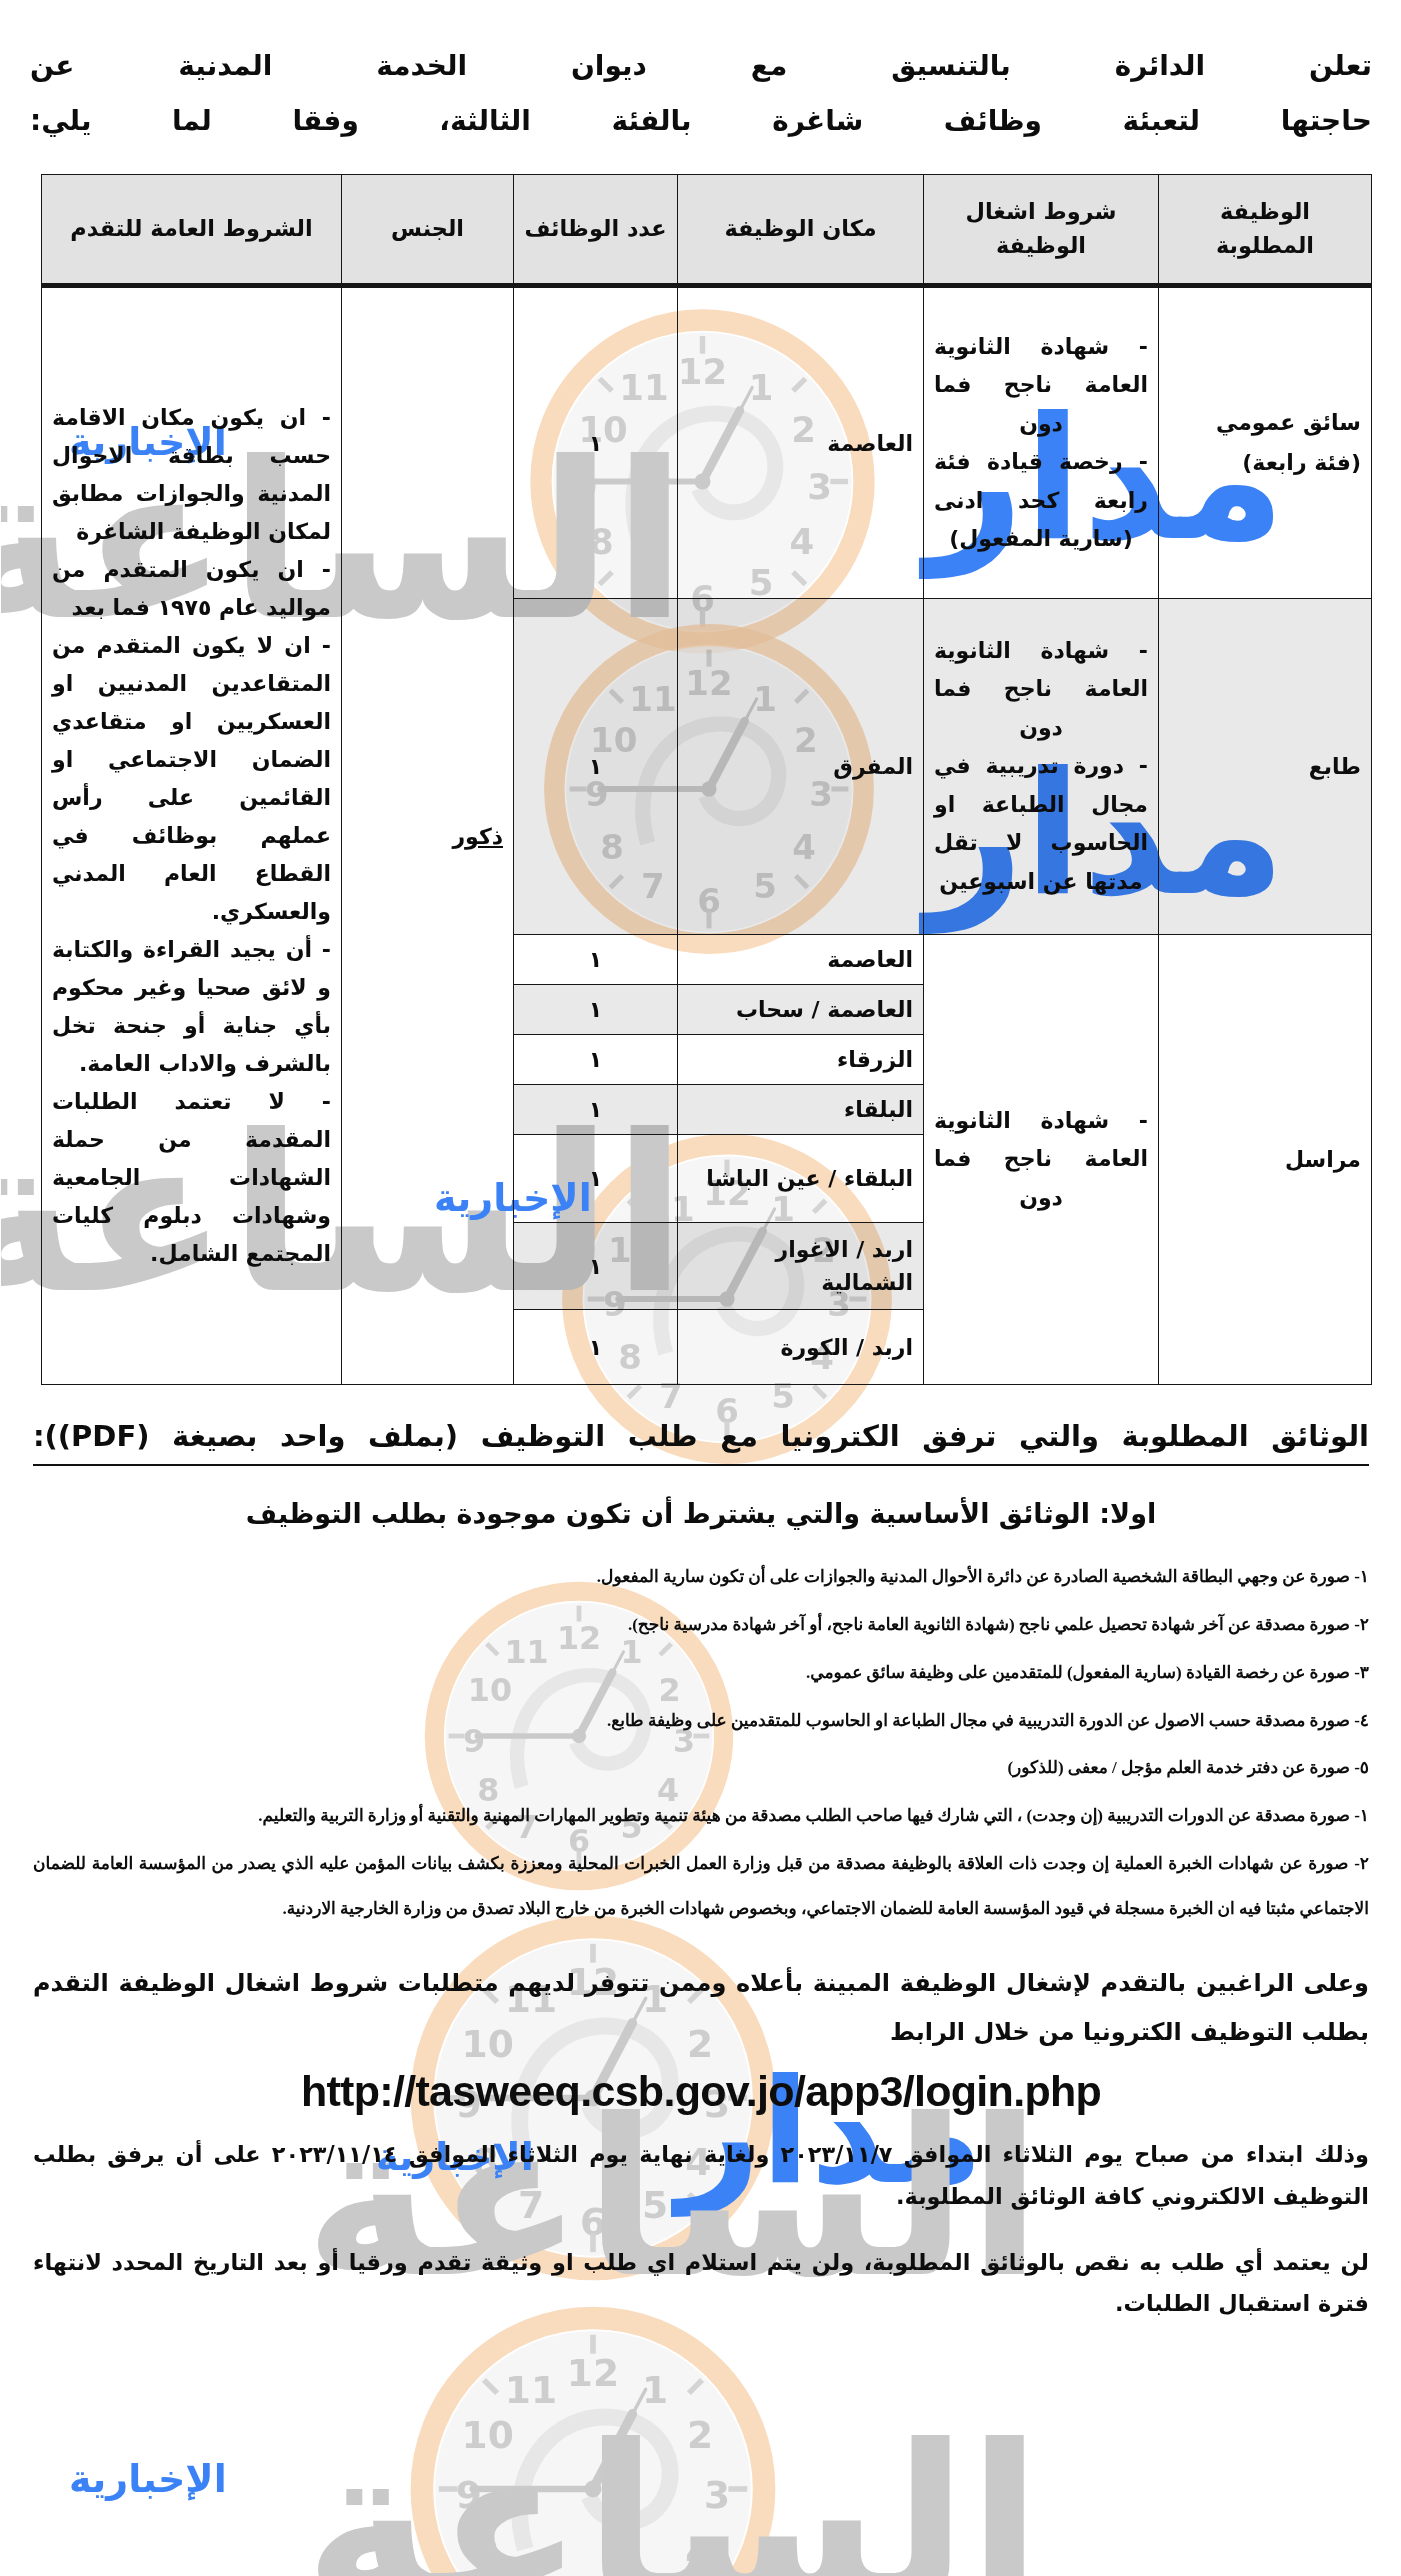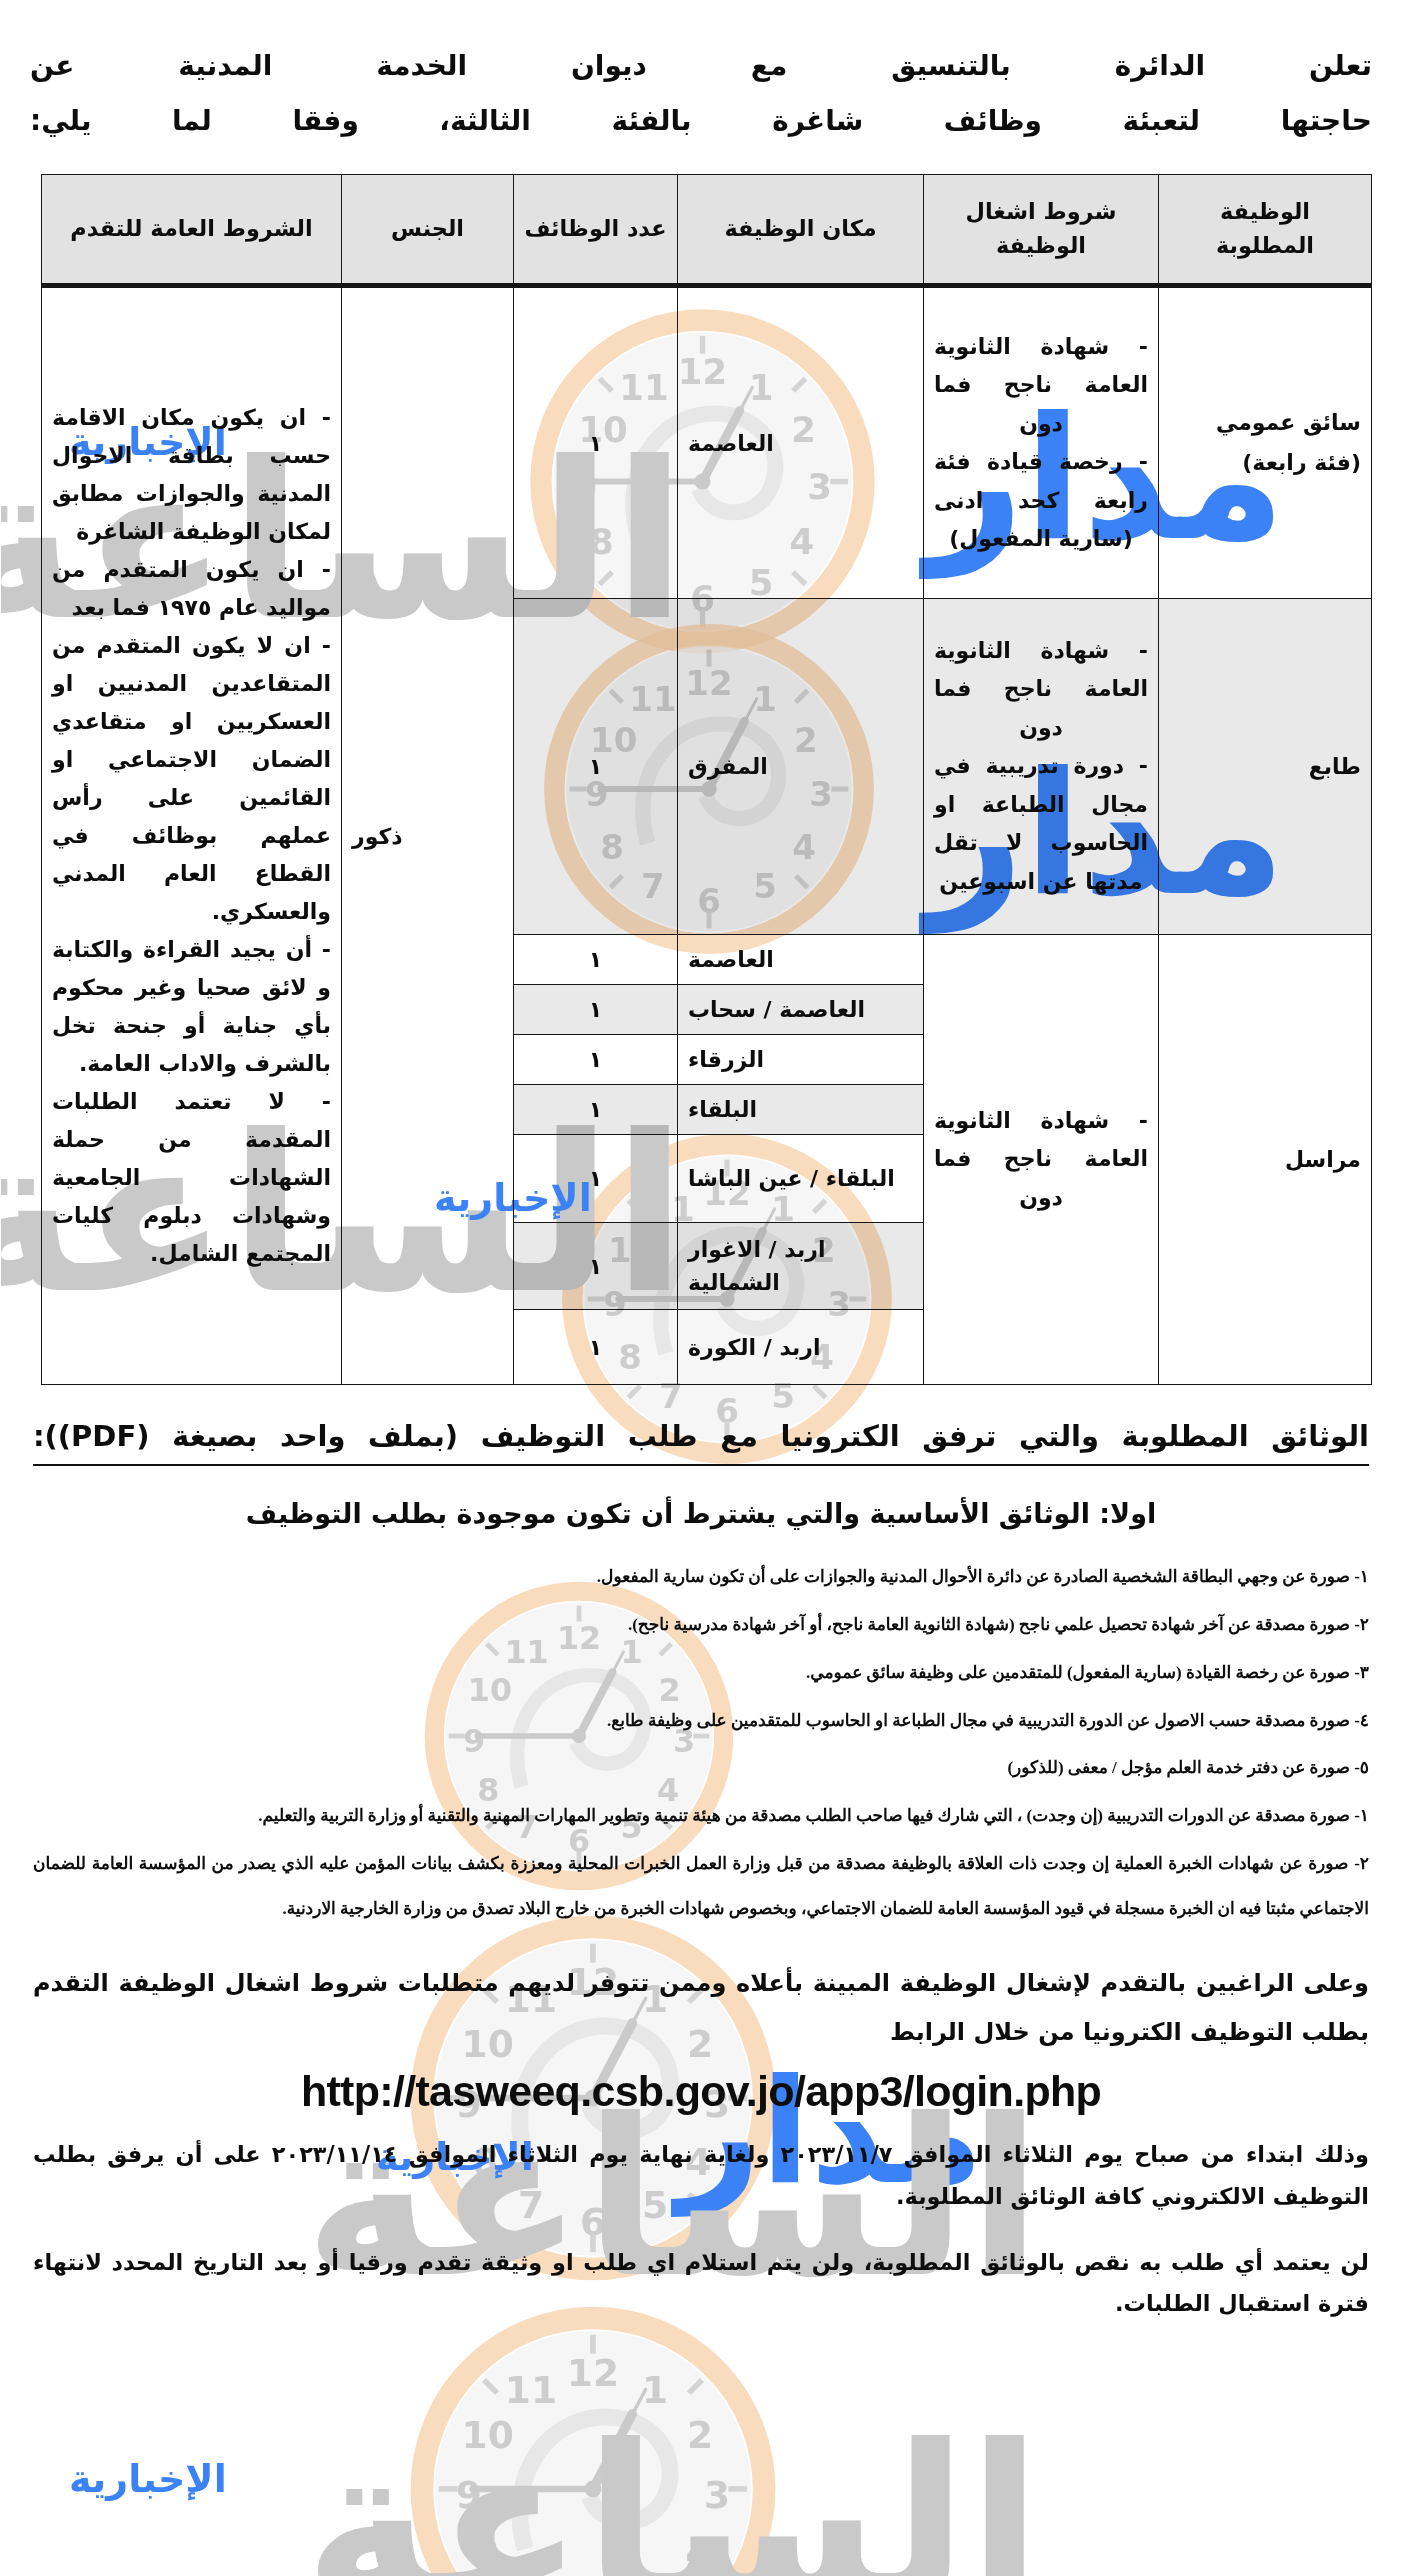--- a/index.html
+++ b/index.html
@@ -28,23 +28,23 @@
     border:1.4px solid #161616;padding:4.3px 10px;vertical-align:middle;
     font-size:22px;background:transparent;
   }
   table.jobs thead th{
     background:rgba(0,0,0,.115);font-size:22.4px;line-height:1.5;text-align:center;
     border-bottom:5px solid #161616;
   }
   tr.gray td{background:rgba(0,0,0,.085);}
   td.job{line-height:1.8;}
   td.cond{text-align:justify;text-align-last:center;line-height:1.75;font-size:21px;padding:7.2px 13px;}
-  td.loc{text-align:left;line-height:1.5;}
+  td.loc{text-align:right;line-height:1.5;}
   td.cnt{text-align:center;}
-  td.gender{text-align:left;}
+  td.gender{text-align:right;text-decoration:underline;}
   td.general{
     vertical-align:top;text-align:justify;text-align-last:right;
     line-height:38px;font-size:21px;padding:11.6px 14.5px;
   }
   .h-head{height:111px}.h-r1{height:313px}.h-r2{height:336px}
   .h-s{height:50px}.h-s5{height:88px}.h-s6{height:87px}.h-s7{height:75px}
   
   .doc-heading{
     margin:30px 33px 0 33px;font-size:29px;line-height:1.45;
     border-bottom:2.9px solid #111;padding-bottom:7.2px;

